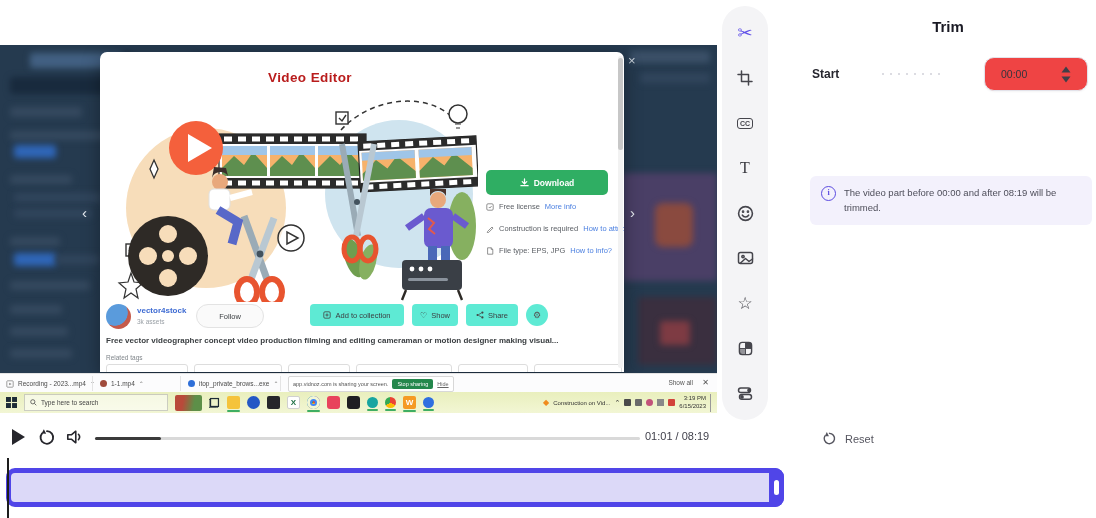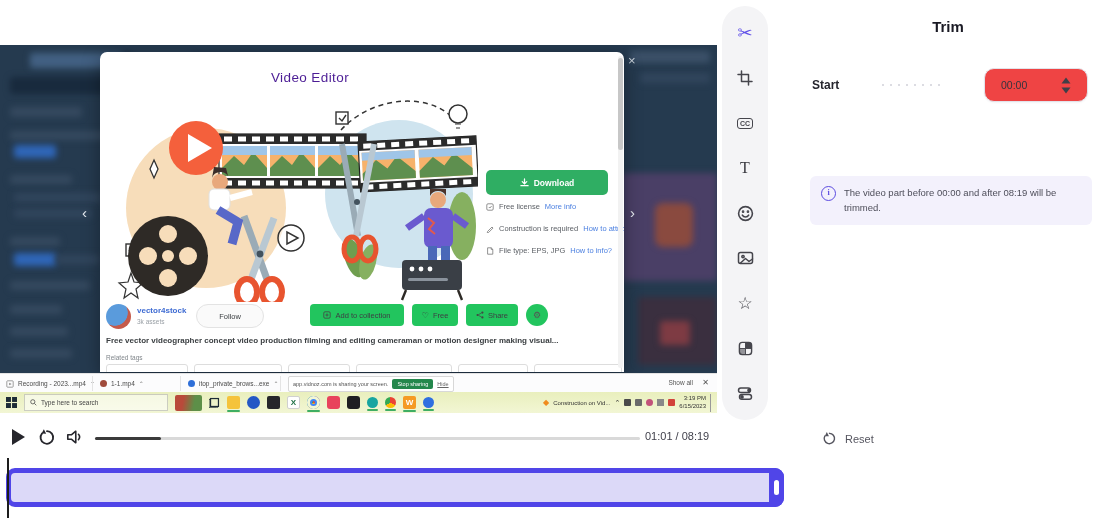--- a/index.html
+++ b/index.html
@@ -9,28 +9,28 @@
 
   
   .video-frame{left:0;top:45px;width:717px;height:368px;background:#253a4f;overflow:hidden;cursor:pointer;}
   .blur-block{position:absolute;filter:blur(3px);border-radius:3px;}
   .chev{position:absolute;color:#e8edf2;font-size:15px;line-height:1;}
 
   
   .modal{position:absolute;left:100px;top:7px;width:524px;height:320px;background:#fff;border-radius:7px 7px 0 0;box-shadow:0 4px 18px rgba(0,0,0,.35);overflow:hidden;}
   .modal-scrollbar{position:absolute;right:1px;top:4px;width:5px;height:312px;background:#f2f2f2;border-radius:3px;}
   .modal-scroll-thumb{position:absolute;left:0;top:2px;width:5px;height:92px;background:#c7c7c7;border-radius:3px;}
-  .modal-title{position:absolute;left:60px;top:18px;width:300px;text-align:center;font-size:13.5px;color:#4c1d95;letter-spacing:.4px;}
+  .modal-title{position:absolute;left:60px;top:18px;width:300px;text-align:center;font-size:13.5px;color:#b91c1c;letter-spacing:.4px;font-weight:bold;}
   .dl-btn{position:absolute;left:386px;top:118px;width:122px;height:25px;background:#2fae63;border-radius:5px;color:#fff;font-size:8.5px;font-weight:bold;display:flex;align-items:center;justify-content:center;gap:5px;border:none;cursor:pointer;}
   .lic-row{position:absolute;left:386px;display:flex;align-items:center;gap:5px;font-size:7.5px;color:#5c6066;white-space:nowrap;}
   .lic-link{color:#4a7fe0;text-align:center;}
   .avatar{position:absolute;left:6px;top:252px;width:25px;height:25px;border-radius:50%;background:radial-gradient(circle at 35% 35%,#5a9bdc 55%,#c55a4a 58%);}
   .author-name{position:absolute;left:37px;top:254px;font-size:8px;font-weight:bold;color:#3f6cd3;}
   .author-meta{position:absolute;left:37px;top:266px;font-size:6.5px;color:#9aa0a6;}
-  .chip{position:absolute;top:252px;height:22px;border-radius:4px;background:#22c55e;color:#3c4043;font-size:7.5px;display:flex;align-items:center;justify-content:center;gap:4px;cursor:pointer;}
+  .chip{position:absolute;top:252px;height:22px;border-radius:4px;background:#5eead4;color:#3c4043;font-size:7.5px;display:flex;align-items:center;justify-content:center;gap:4px;cursor:pointer;}
   .follow-chip{left:96px;width:66px;background:#fafafa;border:1px solid #e3e3e3;border-radius:13px;}
   .desc{position:absolute;left:6px;top:284px;width:505px;font-size:8px;font-weight:bold;color:#3c4043;white-space:nowrap;overflow:hidden;}
   .rel-tags{position:absolute;left:6px;top:302px;font-size:6.5px;color:#80868b;}
   .tags-row{position:absolute;left:6px;top:312px;display:flex;gap:6px;}
   .tag-chip{height:15px;border:1px solid #ddd;border-radius:3px;background:#fff;}
 
   
   .dlbar{position:absolute;left:0;top:328px;width:717px;height:19px;background:#fcfcfd;border-top:1px solid #e3e3e3;}
   .dl-item{position:absolute;top:0;height:19px;display:flex;align-items:center;gap:4px;font-size:6.5px;color:#4a4a4a;white-space:nowrap;}
   .dl-caret{color:#777;font-size:6px;}
@@ -294,21 +294,21 @@
       <div class="chip follow-chip">Follow</div>
       <div class="chip" style="left:210px;width:94px;">
         <svg width="8" height="8" viewBox="0 0 10 10">
             <rect x="1" y="1" width="8" height="8" rx="1.5" stroke="#444" fill="none"></rect>
             <path d="M5 3 V7 M3 5 H7" stroke="#444" fill="none"></path>
           </svg>
         <span>Add to collection</span>
       </div>
       <div class="chip" style="left:312px;width:46px;">
         <span style="font-size:8px;">♡</span>
-        <span>Free</span>
+        <span>Show</span>
       </div>
       <div class="chip" style="left:366px;width:52px;">
         <svg width="8" height="8" viewBox="0 0 10 10">
             <circle cx="8" cy="2" r="1.4" fill="#444"></circle>
             <circle cx="2" cy="5" r="1.4" fill="#444"></circle>
             <circle cx="8" cy="8" r="1.4" fill="#444"></circle>
             <path d="M3.2 4.4 L6.8 2.6 M3.2 5.6 L6.8 7.4" stroke="#444" stroke-width=".9"></path>
           </svg>
         <span>Share</span>
       </div>
@@ -497,21 +497,21 @@
           <circle cx="12" cy="4.3" r="1.1" fill="currentColor"></circle>
           <rect x="2.5" y="8.6" width="12" height="4.6" rx="2.3"></rect>
           <circle cx="5" cy="10.9" r="1.1" fill="currentColor"></circle>
         </svg>
     </button>
   </div>
 
   <div class="abs panel">
     <div class="panel-title">Trim</div>
 
-    <div class="trim-row" style="top:68px;gap:24px;">
+    <div class="trim-row" style="top:57px;gap:24px;">
       <span class="trim-label">Start</span>
       <span class="leader"></span>
       <div class="num-box">
         <input class="num-input" value="00:00" style="">
         <div class="steppers">
           <button class="stepper"><svg width="10" height="7" viewBox="0 0 10 7">
                 <path d="M5 .5 L9.5 6.5 H.5 Z" fill="#3f3f48"></path>
               </svg></button>
           <button class="stepper"><svg width="10" height="7" viewBox="0 0 10 7">
                 <path d="M5 6.5 L.5 .5 H9.5 Z" fill="#3f3f48"></path>

